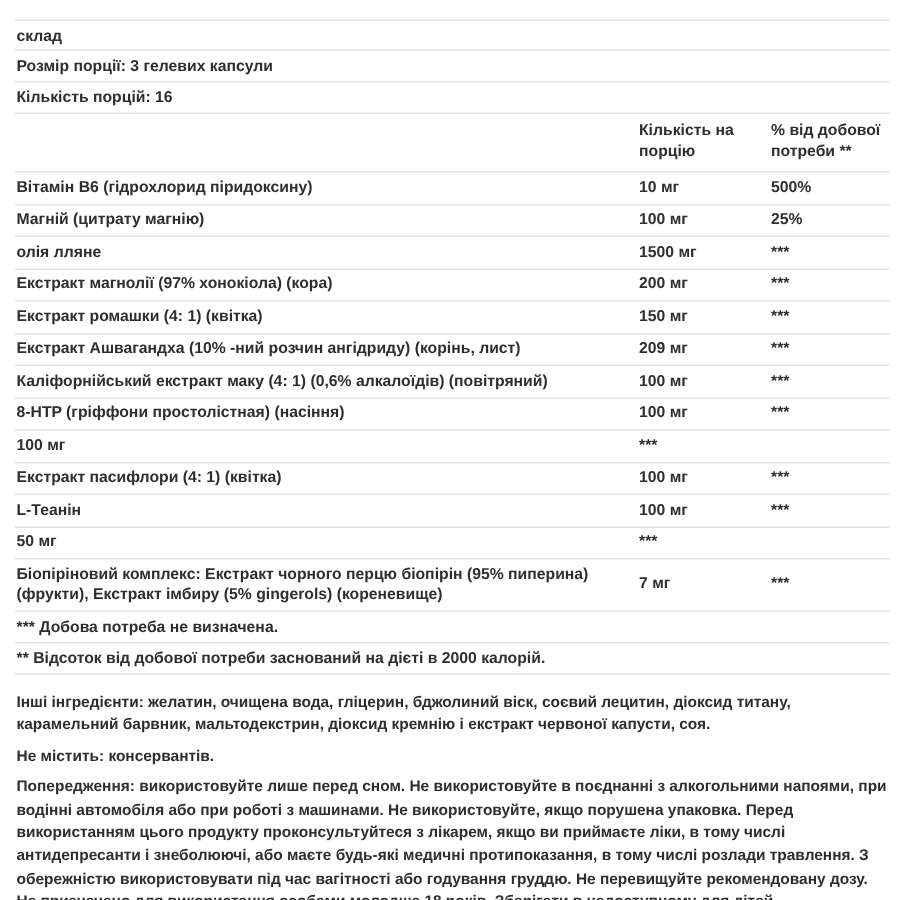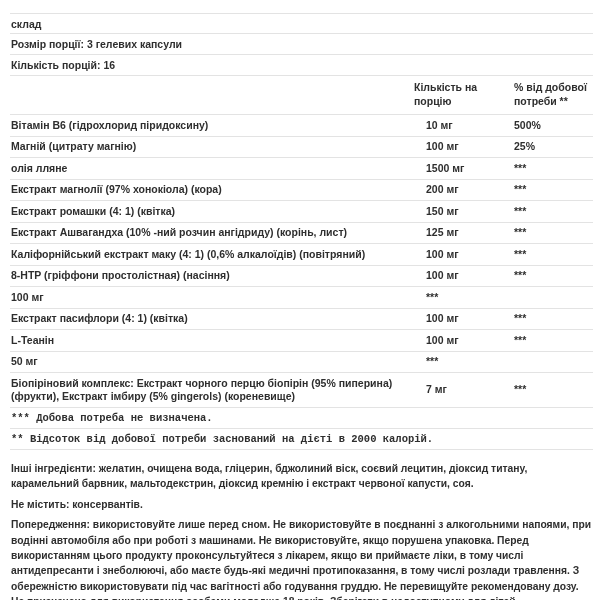--- a/index.html
+++ b/index.html
@@ -29,21 +29,21 @@
   .meta-row.first { border-top: 1px solid #e3e3e3; }
 
   
   .grid {
     display: grid;
     grid-template-columns: 1fr 88px 80px;
     border-bottom: 1px solid #e3e3e3;
     column-gap: 0;
   }
   .cell { padding-left: 1px; }
-  .header-row { padding: 5px 0 6px 0; gap: 12px; }
+  .header-row { padding: 5px 0 6px 0; }
   .header-row .cell {
     font-size: 10.5px;
     line-height: 13.5px;
   }
   .ing-row .cell {
     font-size: 10.5px;
     line-height: 13.5px;
     padding-top: 3.5px;
     padding-bottom: 3.5px;
     display: flex;
@@ -52,21 +52,20 @@
   .ing-row .cell.name { min-height: 20px; }
 
   
   .footnote-row {
     height: 21px;
     display: flex;
     align-items: center;
     border-bottom: 1px solid #e3e3e3;
     font-size: 10.5px;
     padding-left: 1px;
-    font-family: Liberation Mono, monospace;
   }
 
   
   .paragraphs { padding-top: 11px; }
   .paragraph {
     font-size: 10.3px;
     line-height: 15.4px;
     margin-bottom: 5px;
     padding-left: 1px;
   }
@@ -109,21 +108,21 @@
         <div class="cell amount">200 мг</div>
         <div class="cell dv">***</div>
       </div>
       <div class="grid ing-row">
         <div class="cell name">Екстракт ромашки (4: 1) (квітка)</div>
         <div class="cell amount">150 мг</div>
         <div class="cell dv">***</div>
       </div>
       <div class="grid ing-row">
         <div class="cell name">Екстракт Ашвагандха (10% -ний розчин ангідриду) (корінь, лист)</div>
-        <div class="cell amount">125 мг</div>
+        <div class="cell amount">209 мг</div>
         <div class="cell dv">***</div>
       </div>
       <div class="grid ing-row">
         <div class="cell name">Каліфорнійський екстракт маку (4: 1) (0,6% алкалоїдів) (повітряний)</div>
         <div class="cell amount">100 мг</div>
         <div class="cell dv">***</div>
       </div>
       <div class="grid ing-row">
         <div class="cell name">8-HTP (гріффони простолістная) (насіння)</div>
         <div class="cell amount">100 мг</div>

